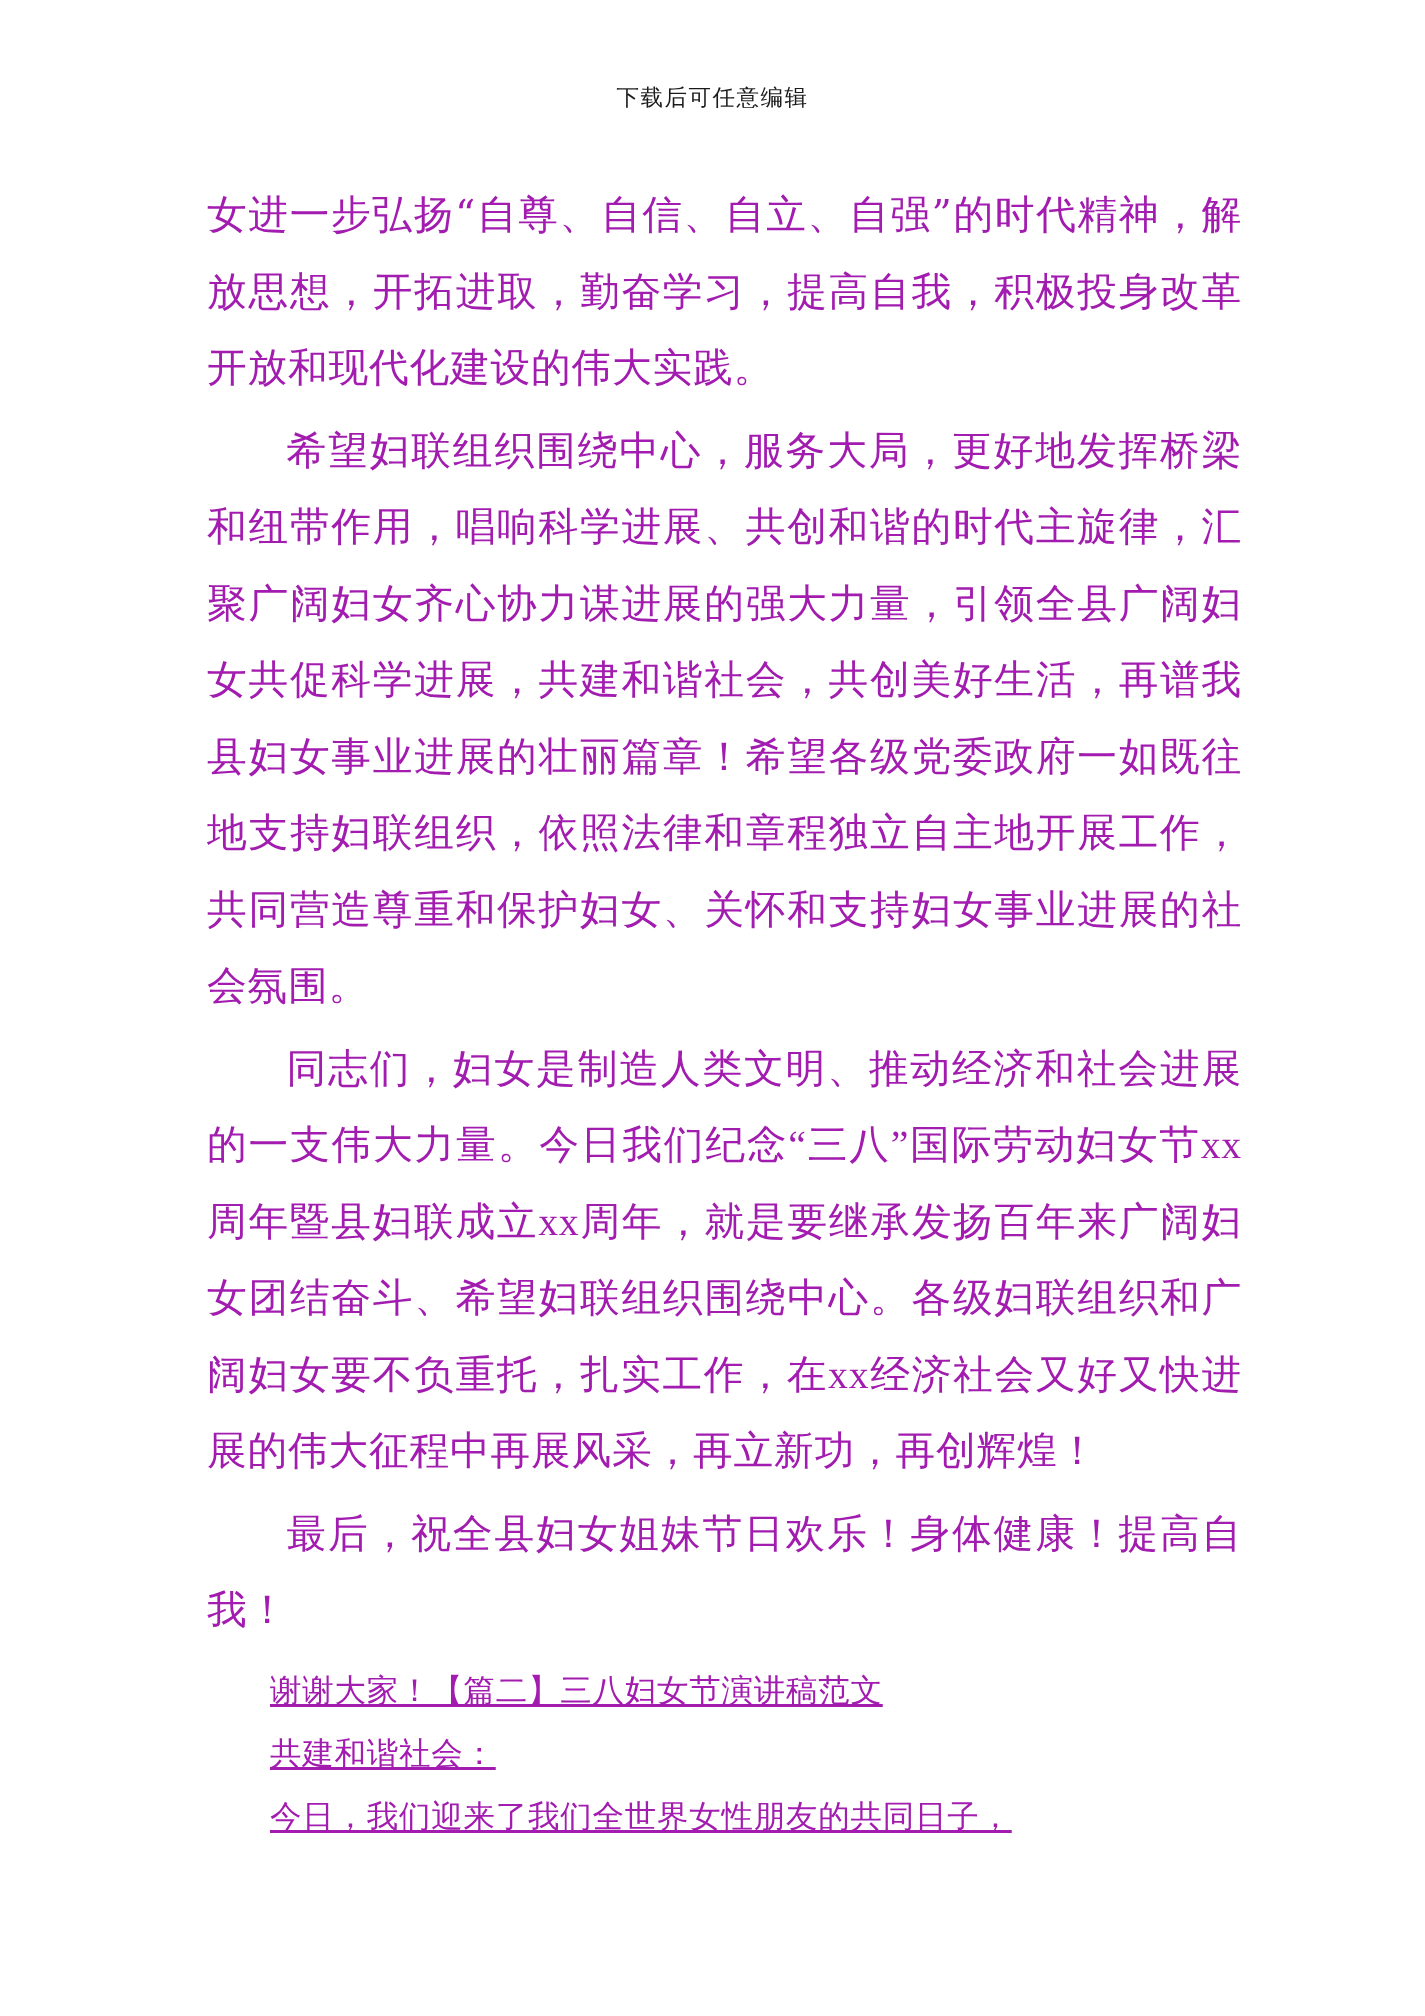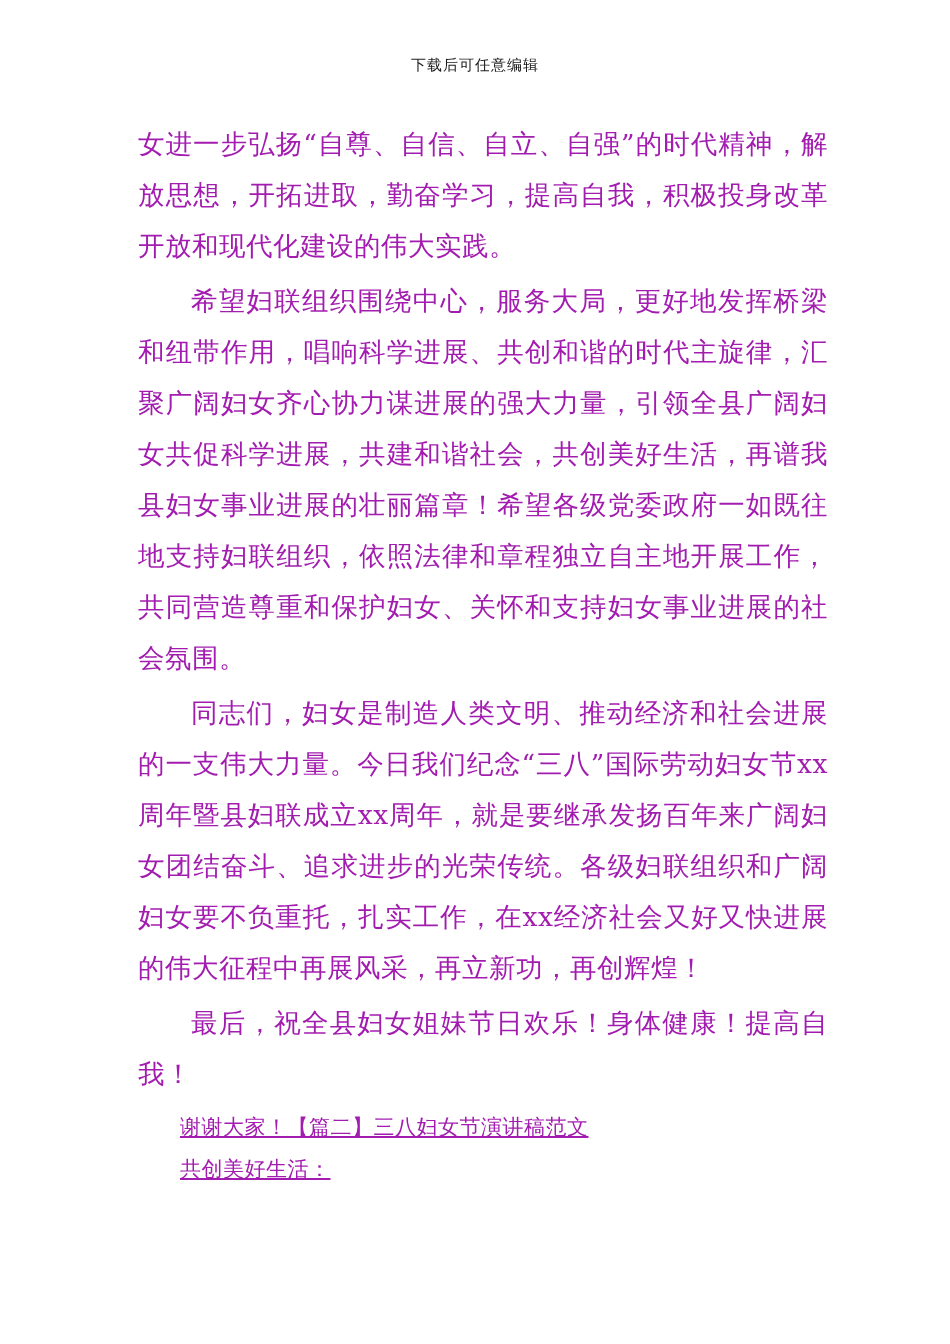--- a/index.html
+++ b/index.html
@@ -43,20 +43,21 @@
     font-size: 26.5px;
     line-height: 51px;
     text-align: justify;
     text-justify: inter-ideograph;
     letter-spacing: 0.5px;
     font-family: "DejaVu Serif", "Liberation Serif", serif;
     color: #a21caf;
   }
   p.indent {
     text-indent: 2em;
+    font-family: Liberation Serif, serif;
   }
   p.small {
     font-size: 21px;
     line-height: 40px;
     text-indent: 2em;
     margin: 0 0 2px 0;
     text-decoration: underline;
   }
   .tail-block {
     margin-top: 8px;
@@ -68,23 +69,24 @@
 <div class="page">
 
   <div class="header-note">下载后可任意编辑</div>
 
   <div class="body-area">
 
     <p class="para">女进一步弘扬“自尊、自信、自立、自强”的时代精神，解放思想，开拓进取，勤奋学习，提高自我，积极投身改革开放和现代化建设的伟大实践。</p>
 
     <p class="para indent">希望妇联组织围绕中心，服务大局，更好地发挥桥梁和纽带作用，唱响科学进展、共创和谐的时代主旋律，汇聚广阔妇女齐心协力谋进展的强大力量，引领全县广阔妇女共促科学进展，共建和谐社会，共创美好生活，再谱我县妇女事业进展的壮丽篇章！希望各级党委政府一如既往地支持妇联组织，依照法律和章程独立自主地开展工作，共同营造尊重和保护妇女、关怀和支持妇女事业进展的社会氛围。</p>
 
-    <p class="para indent">同志们，妇女是制造人类文明、推动经济和社会进展的一支伟大力量。今日我们纪念“三八”国际劳动妇女节xx周年暨县妇联成立xx周年，就是要继承发扬百年来广阔妇女团结奋斗、追求进步的光荣传统。各级妇联组织和广阔妇女要不负重托，扎实工作，在xx经济社会又好又快进展的伟大征程中再展风采，再立新功，再创辉煌！</p>
+    <p class="para indent">同志们，妇女是制造人类文明、推动经济和社会进展的一支伟大力量。今日我们纪念“三八”国际劳动妇女节xx周年暨县妇联成立xx周年，就是要继承发扬百年来广阔妇女团结奋斗、希望妇联组织围绕中心。各级妇联组织和广阔妇女要不负重托，扎实工作，在xx经济社会又好又快进展的伟大征程中再展风采，再立新功，再创辉煌！</p>
 
     <p class="para indent">最后，祝全县妇女姐妹节日欢乐！身体健康！提高自我！</p>
 
     <div class="tail-block">
       <p class="para small">谢谢大家！【篇二】三八妇女节演讲稿范文</p>
-      <p class="para small">共创美好生活：</p>
+      <p class="para small">共建和谐社会：</p>
+      <p class="para small">今日，我们迎来了我们全世界女性朋友的共同日子，</p>
     </div>
 
   </div>
 </div>
 
 </body></html>

